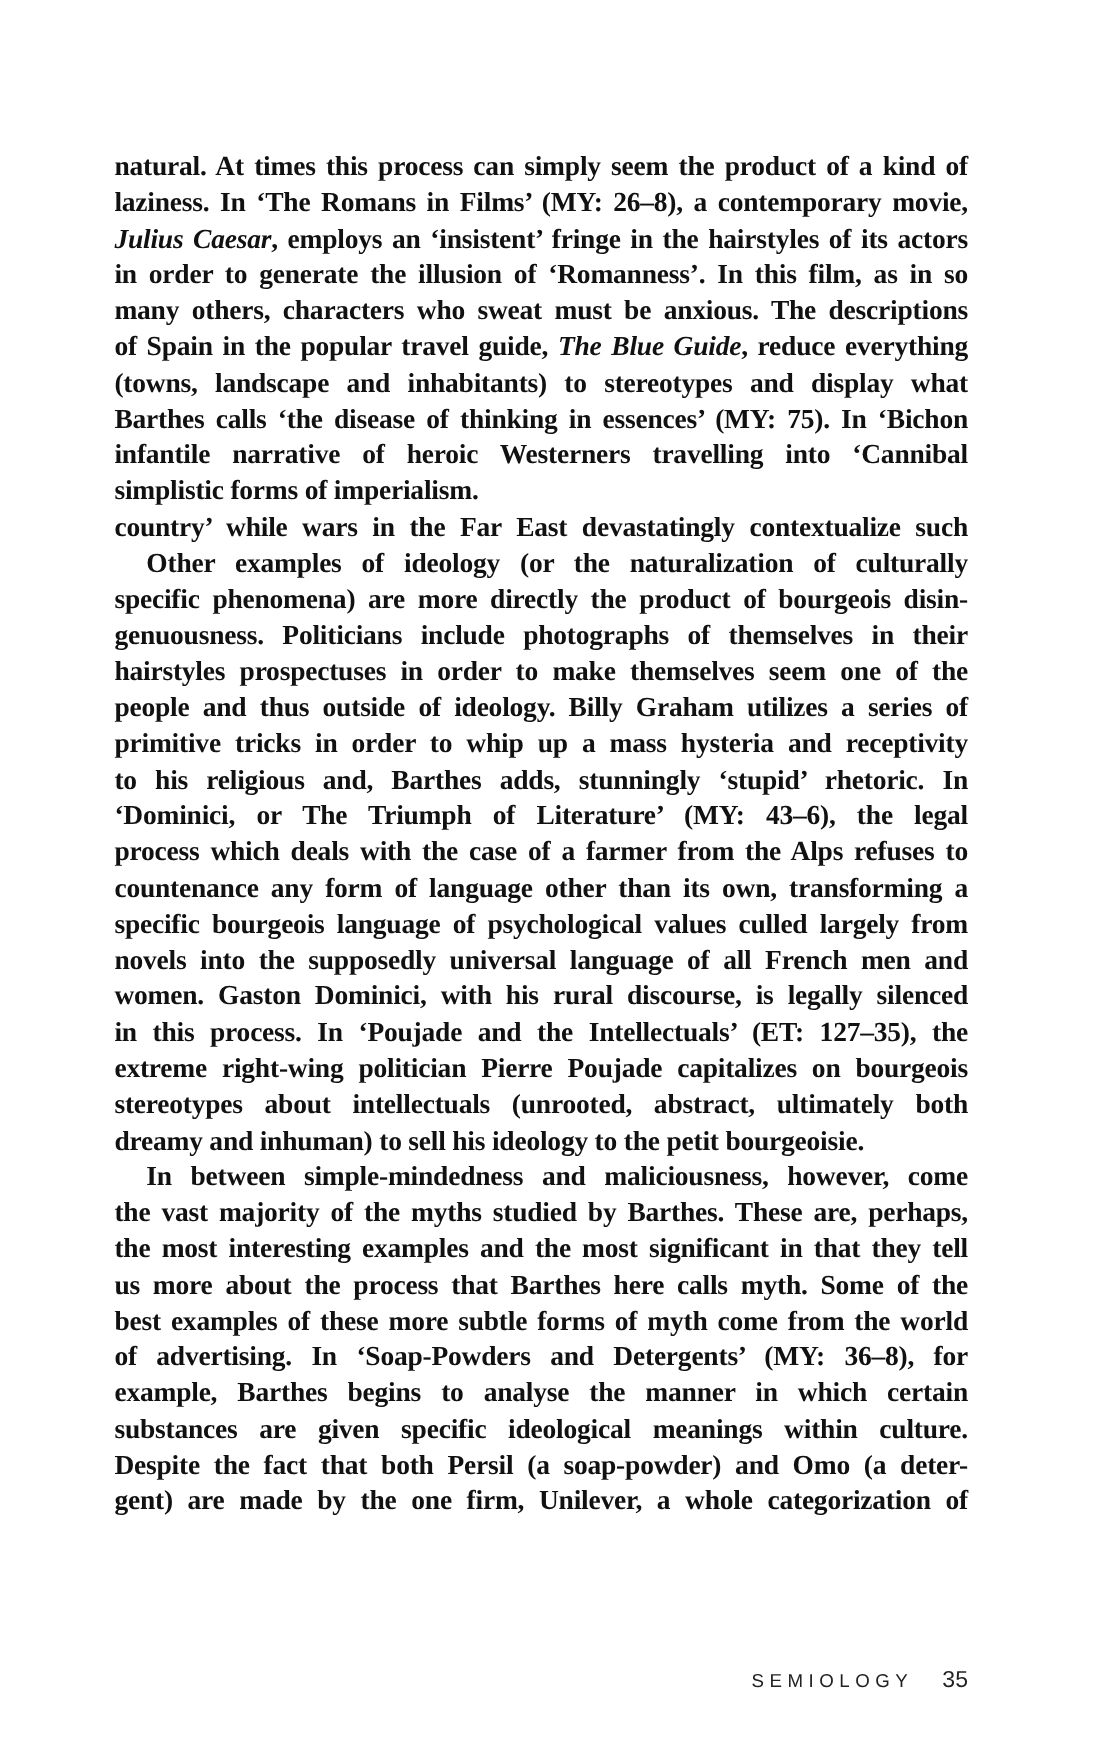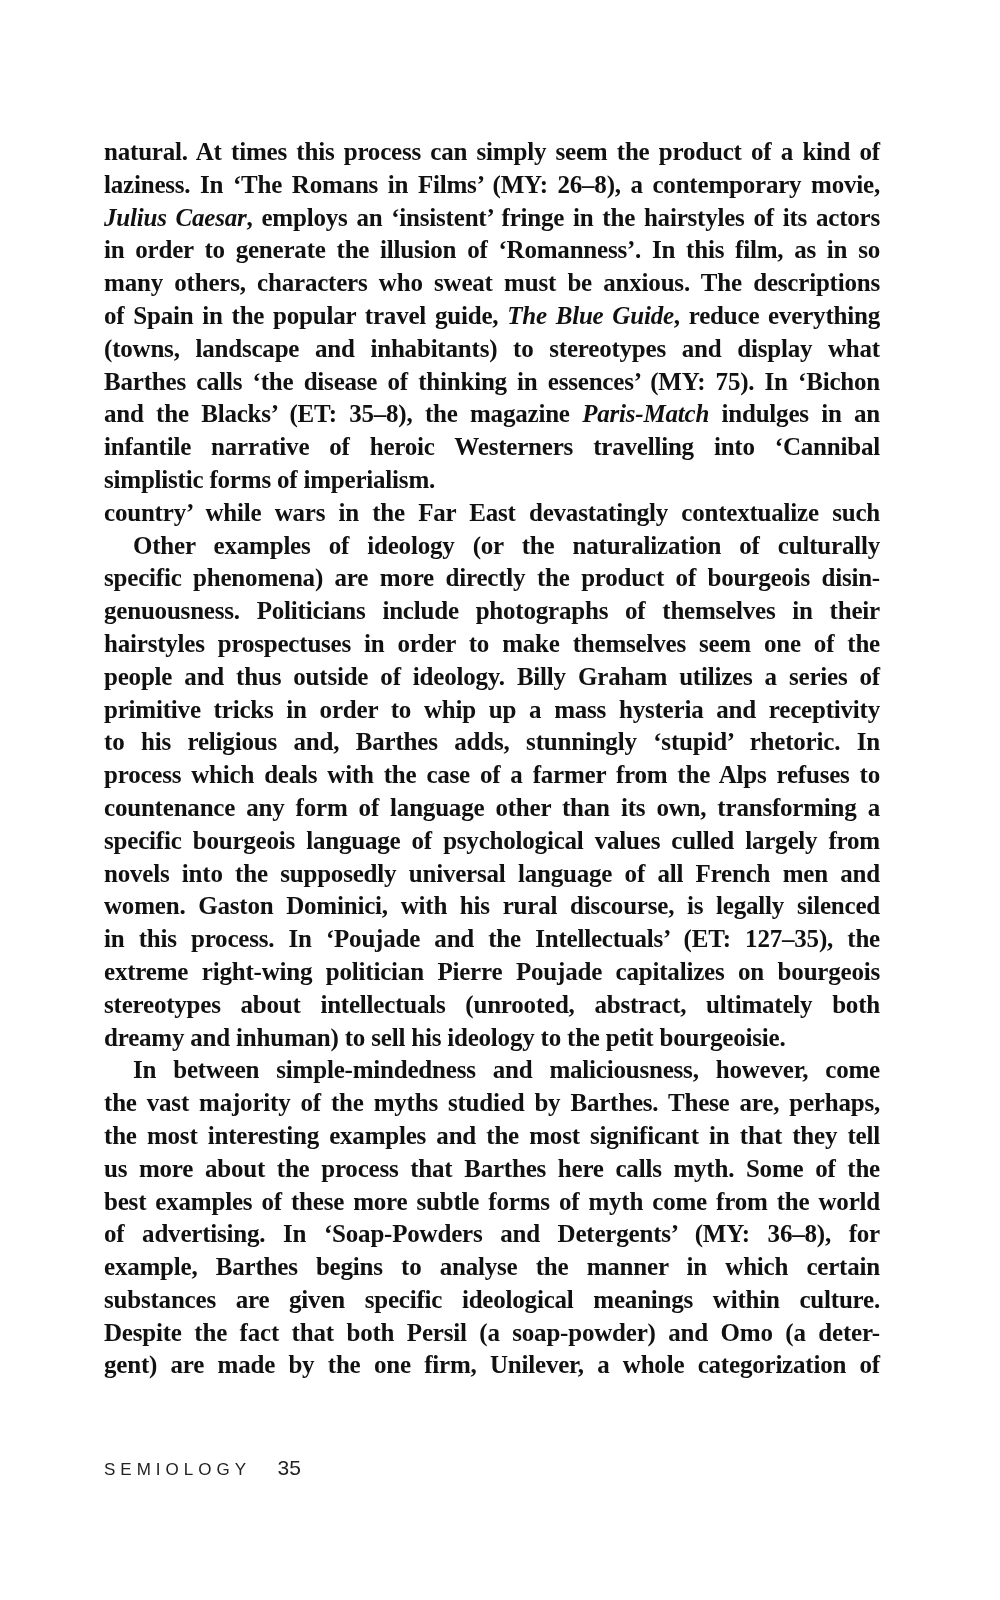--- a/index.html
+++ b/index.html
@@ -42,24 +42,24 @@
       text-align-last: left;
     }
     .line.indent {
       padding-left: 29px;
     }
     em {
       font-style: italic;
     }
     .footer {
       position: absolute;
-      top: 1456px;
+      top: 1516px;
       left: 104px;
       width: 776px;
-      text-align: left;
+      text-align: right;
       font-family: "Liberation Sans", "DejaVu Sans", sans-serif;
       color: #222222;
     }
     .running-head {
       font-size: 17px;
       letter-spacing: 5px;
       margin-right: 22px;
     }
     .page-number {
       font-size: 21px;
@@ -72,33 +72,33 @@
   <div class="body-text" id="body-text">
       <div class="para">
         <span class="line"><span>natural. At times this process can simply seem the product of a kind of</span></span>
         <span class="line"><span>laziness. In ‘The Romans in Films’ (MY: 26–8), a contemporary movie,</span></span>
         <span class="line"><em>Julius Caesar</em><span>, employs an ‘insistent’ fringe in the hairstyles of its actors</span></span>
         <span class="line"><span>in order to generate the illusion of ‘Romanness’. In this film, as in so</span></span>
         <span class="line"><span>many others, characters who sweat must be anxious. The descriptions</span></span>
         <span class="line"><span>of Spain in the popular travel guide, </span><em>The Blue Guide</em><span>, reduce everything</span></span>
         <span class="line"><span>(towns, landscape and inhabitants) to stereotypes and display what</span></span>
         <span class="line"><span>Barthes calls ‘the disease of thinking in essences’ (MY: 75). In ‘Bichon</span></span>
-        <span class="line"><span>and the Blacks’ (ET: 35–8), the magazine </span><em>Paris-Match</em><span> indulges in an</span></span>
         <span class="line"><span>infantile narrative of heroic Westerners travelling into ‘Cannibal</span></span>
         <span class="line last"><span>simplistic forms of imperialism.</span></span>
         <span class="line"><span>country’ while wars in the Far East devastatingly contextualize such</span></span>
       </div>
       <div class="para">
         <span class="line indent"><span>Other examples of ideology (or the naturalization of culturally</span></span>
         <span class="line"><span>specific phenomena) are more directly the product of bourgeois disin-</span></span>
         <span class="line"><span>genuousness. Politicians include photographs of themselves in their</span></span>
         <span class="line"><span>hairstyles prospectuses in order to make themselves seem one of the</span></span>
         <span class="line"><span>people and thus outside of ideology. Billy Graham utilizes a series of</span></span>
         <span class="line"><span>primitive tricks in order to whip up a mass hysteria and receptivity</span></span>
         <span class="line"><span>to his religious and, Barthes adds, stunningly ‘stupid’ rhetoric. In</span></span>
+        <span class="line"><span>‘Dominici, or The Triumph of Literature’ (MY: 43–6), the legal</span></span>
         <span class="line"><span>process which deals with the case of a farmer from the Alps refuses to</span></span>
         <span class="line"><span>countenance any form of language other than its own, transforming a</span></span>
         <span class="line"><span>specific bourgeois language of psychological values culled largely from</span></span>
         <span class="line"><span>novels into the supposedly universal language of all French men and</span></span>
         <span class="line"><span>women. Gaston Dominici, with his rural discourse, is legally silenced</span></span>
         <span class="line"><span>in this process. In ‘Poujade and the Intellectuals’ (ET: 127–35), the</span></span>
         <span class="line"><span>extreme right-wing politician Pierre Poujade capitalizes on bourgeois</span></span>
         <span class="line"><span>stereotypes about intellectuals (unrooted, abstract, ultimately both</span></span>
         <span class="line last"><span>dreamy and inhuman) to sell his ideology to the petit bourgeoisie.</span></span>
       </div>

